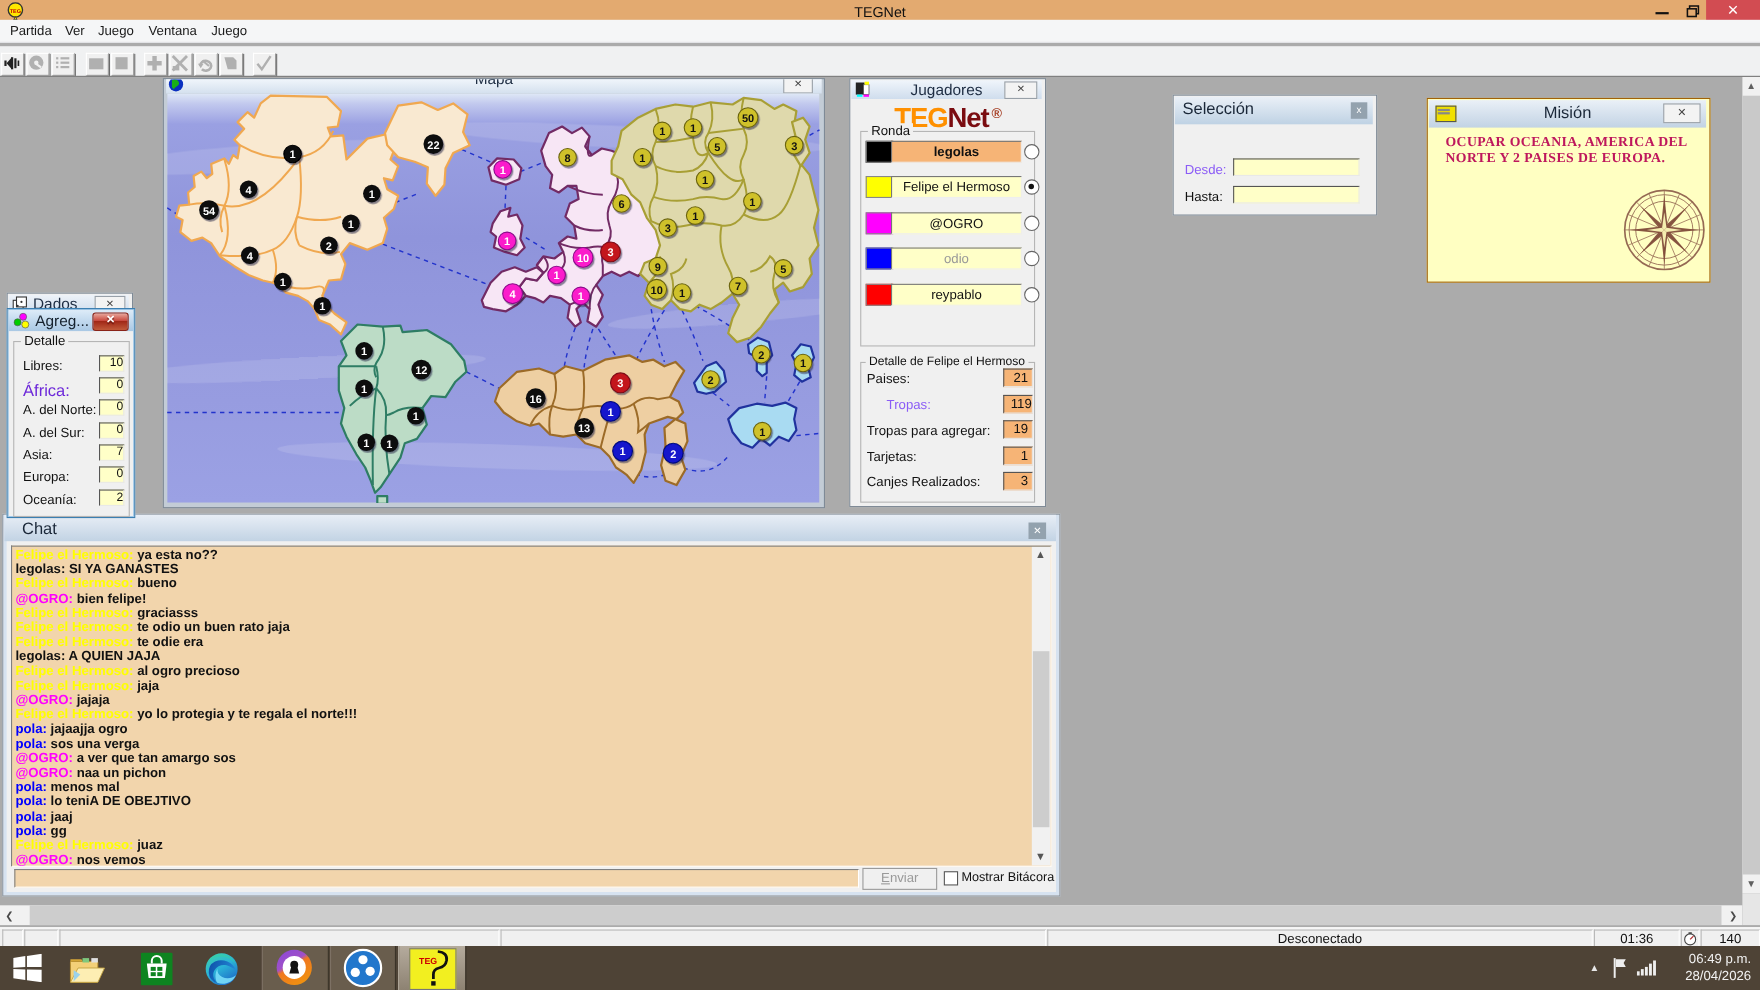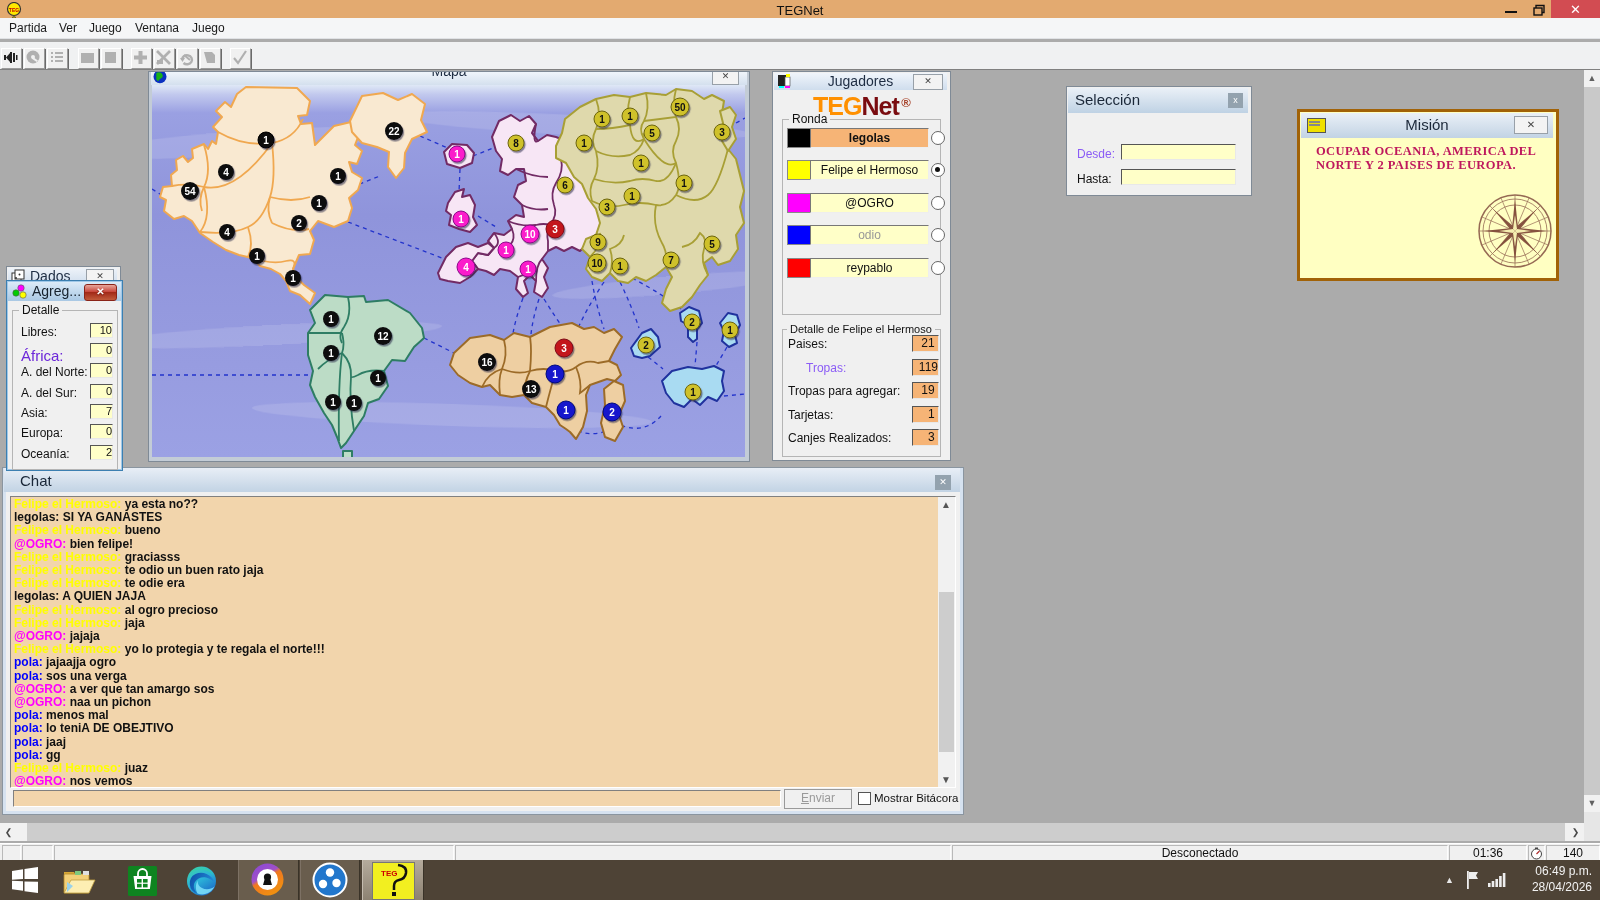--- a/index.html
+++ b/index.html
@@ -509,21 +509,21 @@
   <div style="position:absolute;left:1px;top:1px;width:180px;height:25px;background:linear-gradient(#eaf0f7,#bfd2e4);">
     <div style="position:absolute;left:7px;top:3px;font-size:15px;color:#1a2738;">Selección</div>
     <div style="position:absolute;right:5px;top:5px;width:15px;height:15px;background:#93a2ae;color:#fff;text-align:center;font-size:9px;line-height:15px;">x</div>
   </div>
   <div style="position:absolute;left:10px;top:60px;font-size:12px;color:#8b5cf6;">Desde:</div>
   <div class="yfield" style="left:54px;top:57px;width:113px;height:14px;"></div>
   <div style="position:absolute;left:10px;top:85px;font-size:12px;color:#111;">Hasta:</div>
   <div class="yfield" style="left:54px;top:82px;width:113px;height:14px;"></div>
 </div>
 
-<div class="abs" style="left:1297px;top:89px;width:256px;height:166px;background:#ffffc2;border:3px solid #a16207;margin-top:20px;">
+<div class="abs" style="left:1297px;top:89px;width:256px;height:166px;background:#ffffc2;border:1px solid #a16207;">
   <div style="position:absolute;left:1px;top:1px;width:252px;height:25px;background:linear-gradient(#eaf0f7,#c2d3e4);">
     <div style="position:absolute;left:6px;top:5px;width:17px;height:13px;background:#f0e000;border:1px solid #555;"></div>
     <div style="position:absolute;left:8px;top:8px;width:11px;height:1.5px;background:#888;"></div>
     <div style="position:absolute;left:8px;top:11px;width:11px;height:1.5px;background:#888;"></div>
     <div style="position:absolute;left:0;width:100%;text-align:center;top:3px;font-size:15px;color:#1a2738;">Misión</div>
     <div style="position:absolute;right:5px;top:3px;width:32px;height:16px;background:#f3f3f3;border:1px solid #98a0a8;text-align:center;font-size:10px;color:#444;line-height:15px;">✕</div>
   </div>
   <div style="position:absolute;left:16px;top:32px;width:215px;font-family:'Liberation Serif',serif;font-weight:bold;font-size:12.5px;line-height:14px;color:#be185d;letter-spacing:0.4px;white-space:nowrap;">OCUPAR OCEANIA, AMERICA DEL<br>NORTE Y 2 PAISES DE EUROPA.</div>
   <svg style="position:absolute;left:177px;top:81px" width="76" height="76" viewBox="0 0 76 76">
     <g stroke="#8a5948" fill="none" opacity="0.9">

